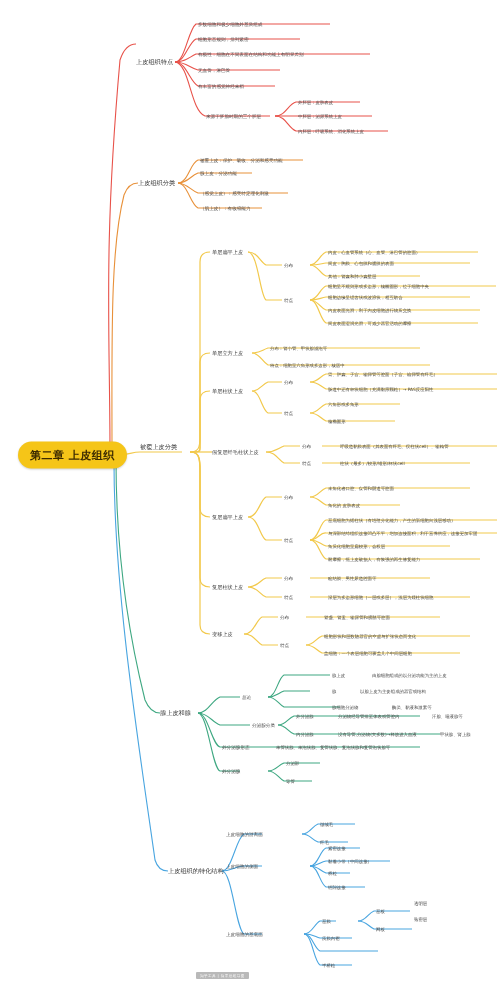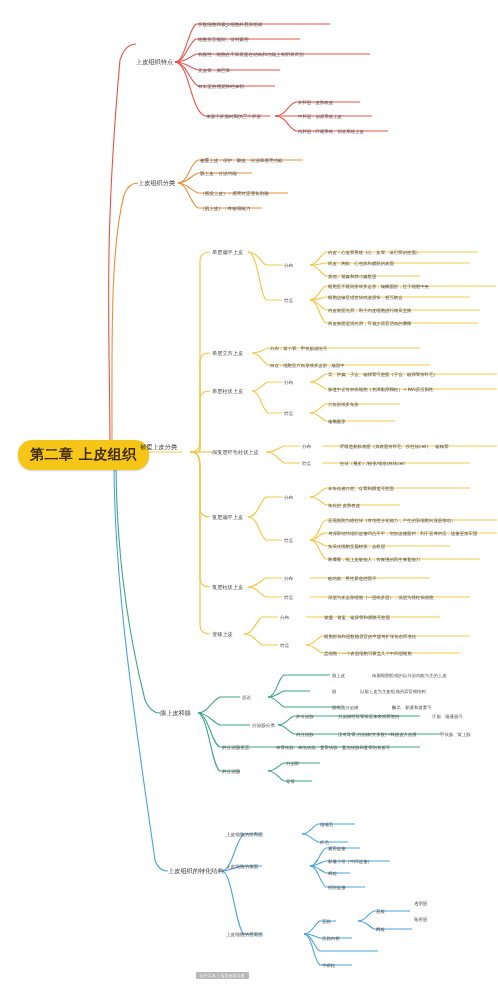--- a/index.html
+++ b/index.html
@@ -2,21 +2,21 @@
 <html><head>
 <meta charset="utf-8">
 <style>
   html,body{margin:0;padding:0;background:#ffffff;}
   body{font-family:"DejaVu Sans","Liberation Sans",sans-serif;}
   #root{position:relative;width:498px;height:995px;overflow:hidden;background:#fff;}
   svg#links{position:absolute;left:0;top:0;width:498px;height:995px;}
   .lbl{position:absolute;white-space:nowrap;transform:translateY(-50%);}
   .central{
     position:absolute;background:#F5C518;color:#3b2a00;
-    border-radius:14px;padding:6px 12px;font-size:14px;font-weight:bold;
+    border-radius:14px;padding:6px 12px;font-size:11px;font-weight:bold;
     letter-spacing:.5px;transform:translateY(-50%);
     box-shadow:0 1px 2px rgba(0,0,0,.18);
     text-align:center;
   }
   .t1{font-size:6.2px;color:#333;}
   .t2{font-size:5.2px;color:#3a3a3a;}
   .t3{font-size:4.6px;color:#444;}
   .t4{font-size:4.4px;color:#444;}
   .wm{position:absolute;font-size:3.6px;color:#ffffff;background:#b9b9b9;
       padding:1.5px 4px;border-radius:1px;letter-spacing:.4px;}

